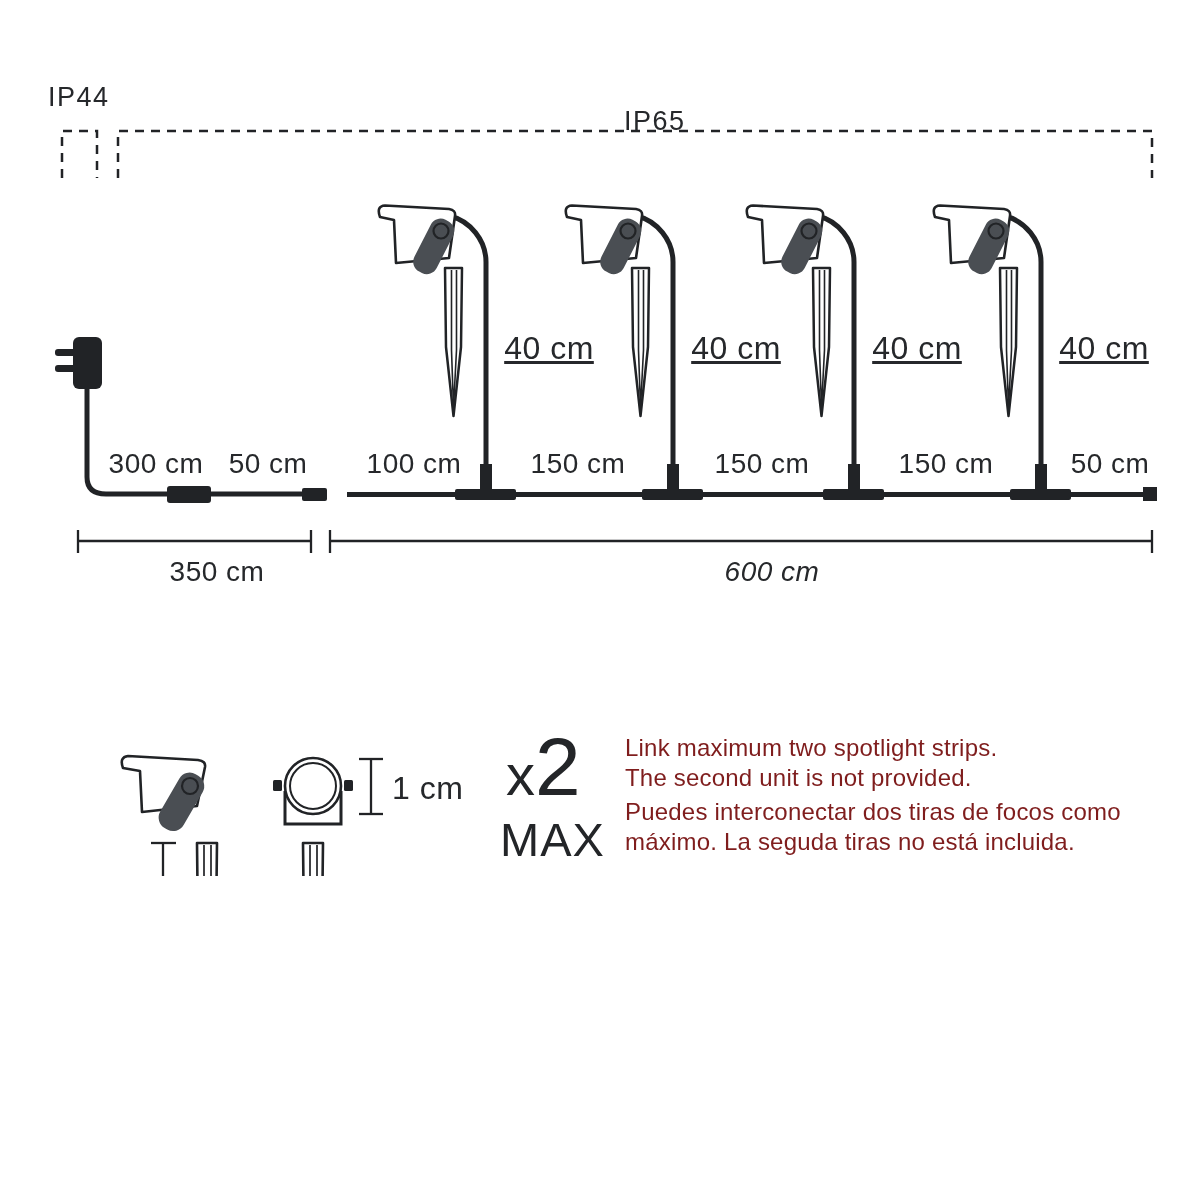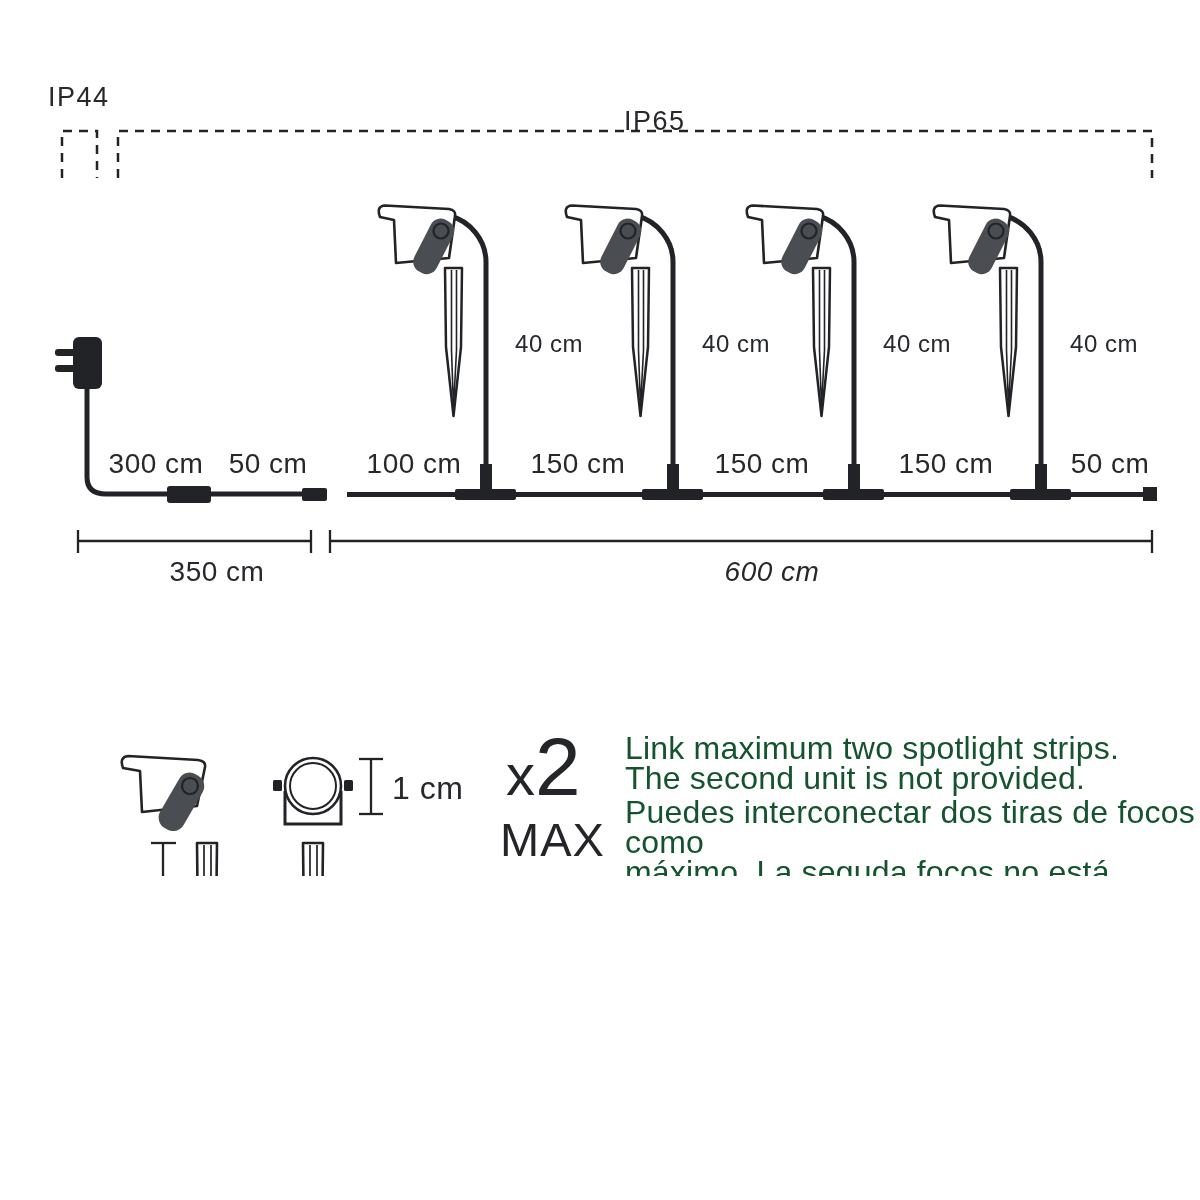--- a/index.html
+++ b/index.html
@@ -4,27 +4,27 @@
 <style>
   html,body{margin:0;padding:0;background:#ffffff;}
   #canvas{
     position:relative;width:1200px;height:876px;background:#ffffff;overflow:hidden;
     font-family:"Liberation Sans", sans-serif;color:#26282b;
   }
   #gfx{position:absolute;left:0;top:0;width:1200px;height:1200px;}
   .lbl{position:absolute;white-space:nowrap;color:#26282b;letter-spacing:0.5px;}
   .dim{font-size:28px;transform:translateX(-50%);}
   .ip{font-size:27px;letter-spacing:1.5px;}
-  .h40{font-size:24px;transform:translateX(-50%);}
+  .h40{font-size:32px;transform:translateX(-50%);text-decoration:underline;}
   .big-detail{font-size:30px;}
   .x2wrap{position:absolute;left:506px;top:726px;display:flex;align-items:baseline;font-weight:400;color:#232528;}
   .x2wrap .xsm{font-size:58px;line-height:1.35;}
   .x2wrap .xbig{font-size:82px;line-height:1.0;}
   .maxword{position:absolute;left:500px;top:812px;font-size:47px;letter-spacing:1px;color:#232528;}
-  .noteblock{position:absolute;left:625px;font-size:32px;line-height:30px;color:#14532d;letter-spacing:0.2px;}
+  .noteblock{position:absolute;left:625px;font-size:24px;line-height:30px;color:#7f1d1d;letter-spacing:0.2px;}
 </style>
 </head>
 <body>
 
 <div id="canvas">
 
   <svg id="gfx" viewBox="0 0 1200 1200">
     <defs>
 
       <g id="lamp">
@@ -158,16 +158,16 @@
     <span class="xbig">2</span>
   </div>
   <div class="maxword">MAX</div>
 
   <div class="noteblock" style="top:733px;">
     <div>Link maximum two spotlight strips.</div>
     <div>The second unit is not provided.</div>
   </div>
   <div class="noteblock" style="top:797px;">
     <div>Puedes interconectar dos tiras de focos como</div>
-    <div>máximo. La seguda focos no está incluida.</div>
+    <div>máximo. La seguda tiras no está incluida.</div>
   </div>
 
 </div>
 
 </body></html>

